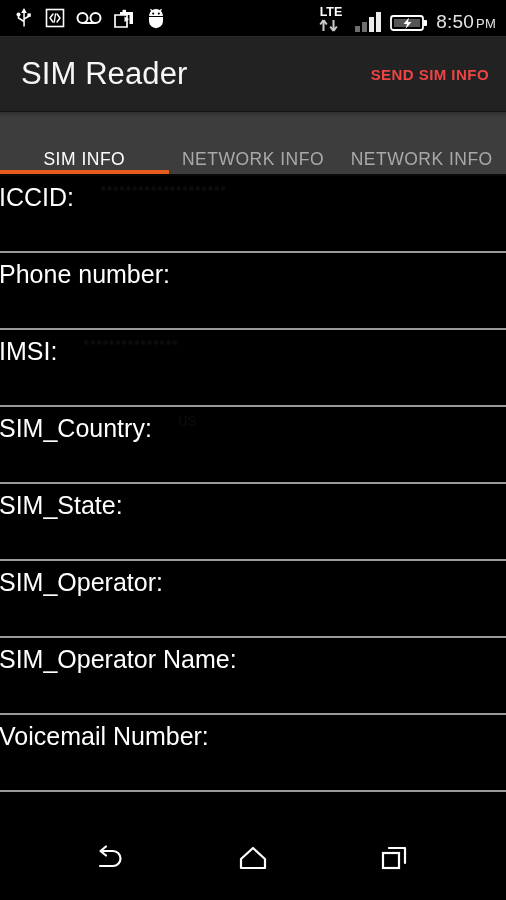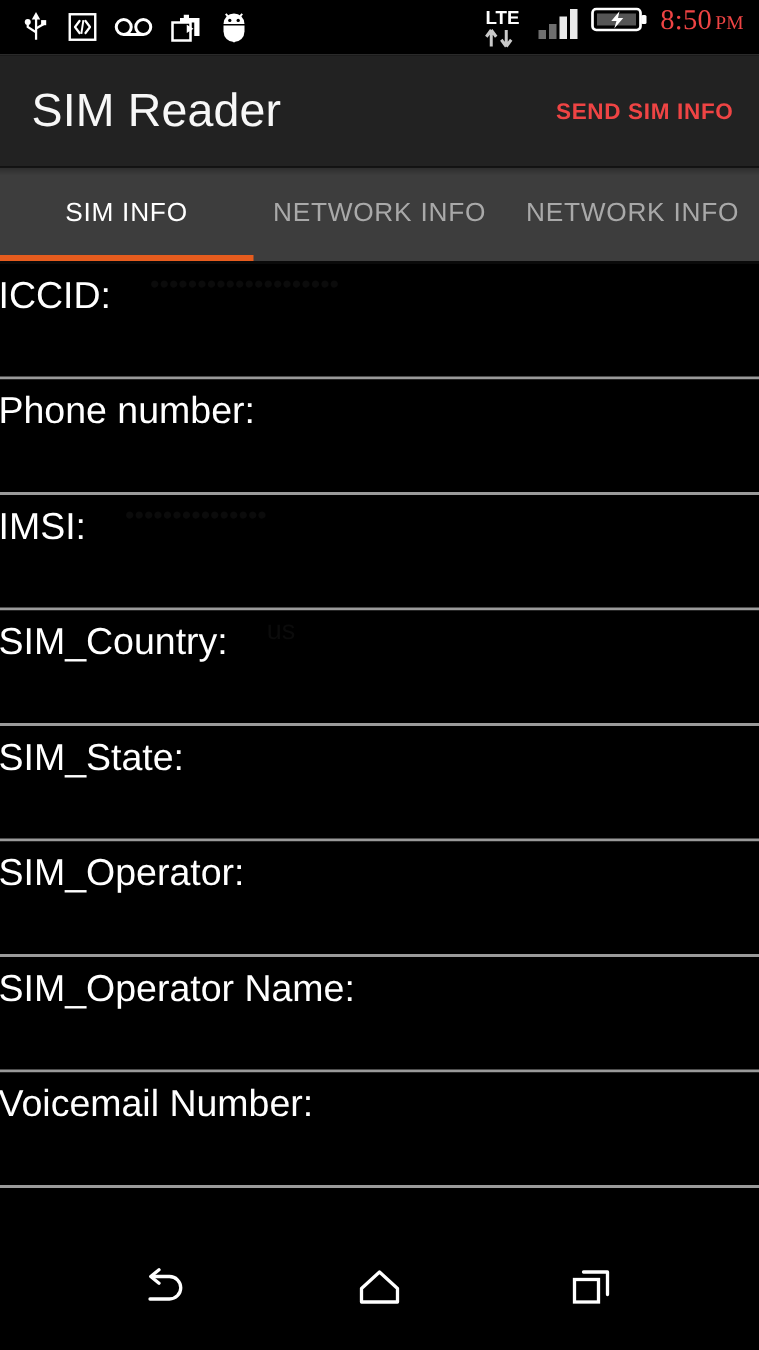--- a/index.html
+++ b/index.html
@@ -34,32 +34,32 @@
     flex: 0 0 36px;
   }
   .status-left {
     display: flex;
     align-items: center;
     gap: 11px;
   }
   .status-right {
     margin-left: auto;
     display: flex;
-    align-items: flex-start;
+    align-items: flex-end;
     gap: 8px;
   }
   .sicon {
     display: block;
     line-height: 0;
   }
   .clock {
-    color: #ef4444;
+    color: #e5e5e5;
     font-size: 19px;
     letter-spacing: .2px;
-    font-family: Liberation Serif, serif;
+    font-family: Liberation Sans, sans-serif;
   }
   .clock .ampm {
     font-size: 13px;
     margin-left: 2px;
   }
   .statusbar-sep {
     height: 1px;
     background: #2a2a2a;
     flex: 0 0 1px;
   }
@@ -95,21 +95,21 @@
     flex: 0 0 62px;
     background: linear-gradient(#2e2e2e 0px, #3d3d3d 5px, #3d3d3d 100%);
     display: flex;
     align-items: stretch;
     position: relative;
     border-top: 1px solid #141414;
   }
   .tab {
     flex: 1 1 0;
     display: flex;
-    align-items: center;
+    align-items: flex-end;
     justify-content: center;
     position: relative;
     cursor: pointer;
     box-sizing: border-box;
   }
   .tab-label {
     font-size: 17.5px;
     letter-spacing: .5px;
     color: #a9a9a9;
     white-space: nowrap;

